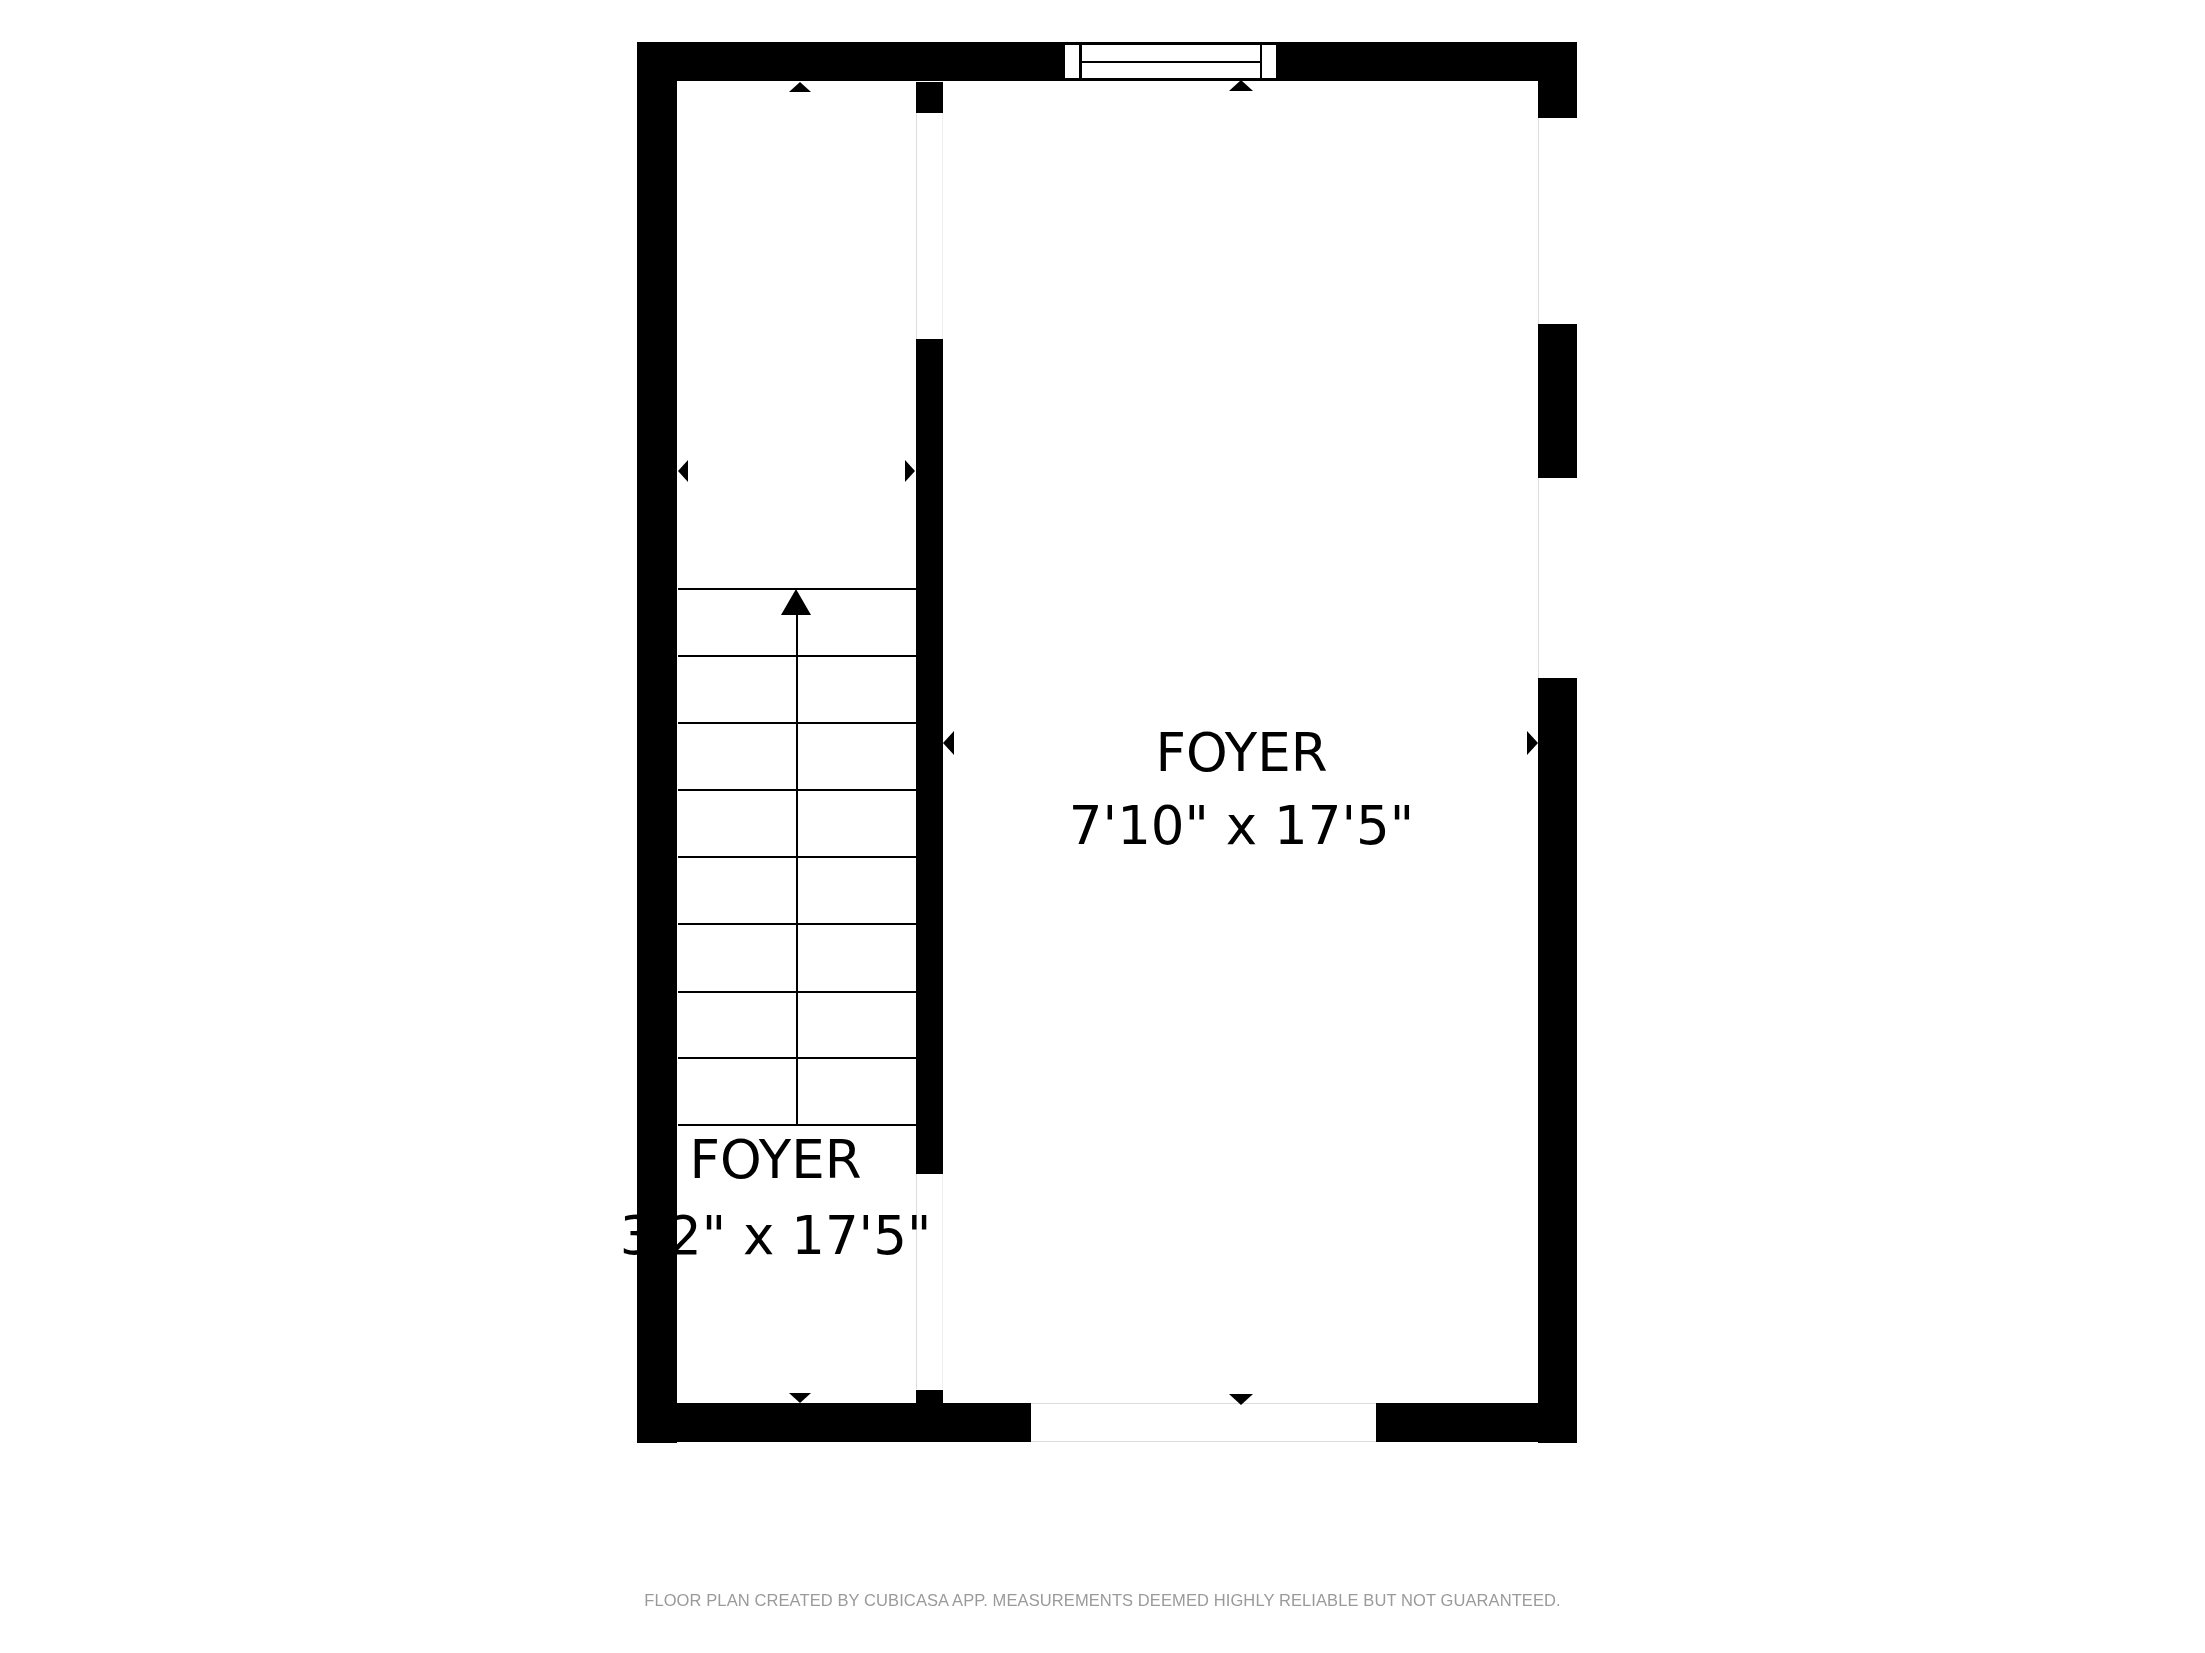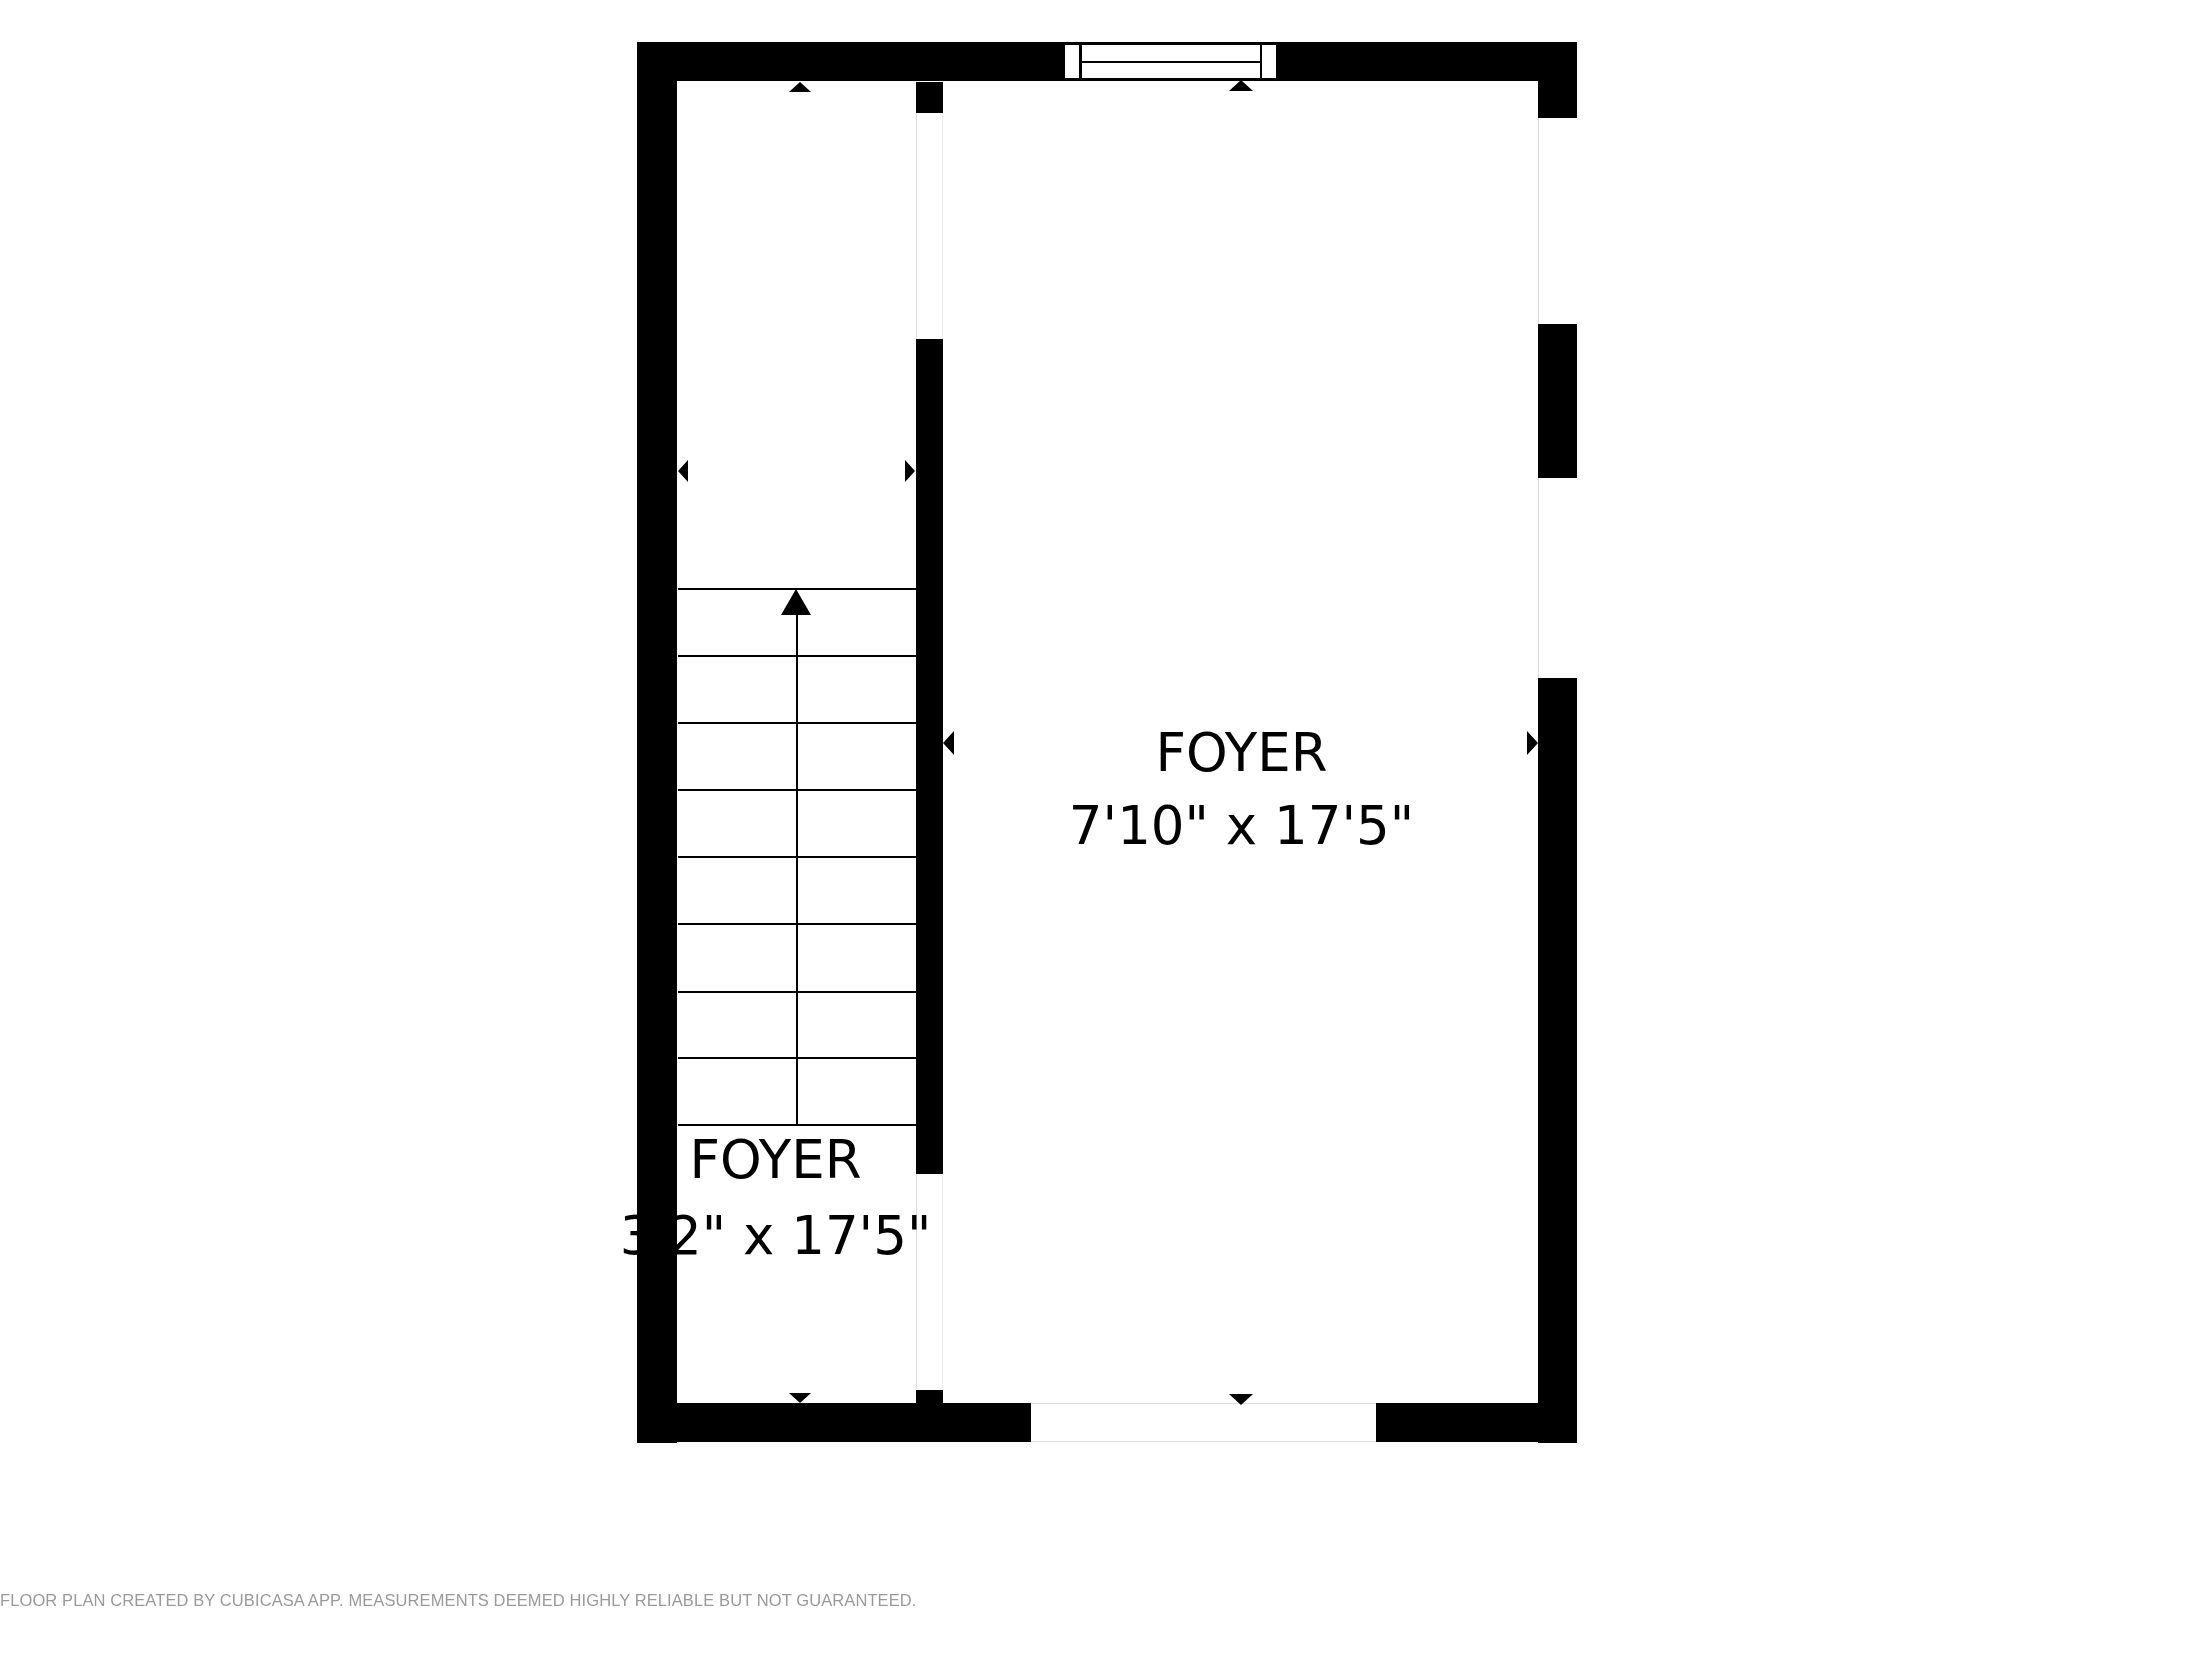--- a/index.html
+++ b/index.html
@@ -2,21 +2,21 @@
 <html style="font-size:11.5px"><head>
 <meta charset="utf-8">
 <style>
   html,body{margin:0;padding:0;background:#fff;}
   body{width:2205px;height:1654px;position:relative;overflow:hidden;font-family:"DejaVu Sans","Liberation Sans",sans-serif;}
   .abs{position:absolute;}
   .blk{position:absolute;background:#000;}
   .wht{position:absolute;background:#fff;}
   .lbl{position:absolute;color:#000;text-align:center;white-space:nowrap;font-size:53px;line-height:1;}
   .tri{position:absolute;width:0;height:0;}
-  .footer{position:absolute;left:0;width:2205px;top:1591px;text-align:left;color:#9a9a9a;font-size:16.5px;letter-spacing:0.1px;font-family:"Liberation Sans",sans-serif;}
+  .footer{position:absolute;left:0;width:2205px;top:1591px;text-align:center;color:#9a9a9a;font-size:16.5px;letter-spacing:0.1px;font-family:"Liberation Sans",sans-serif;}
 </style>
 </head>
 <body>
 
 <div class="abs" style="left:0;top:0;width:2205px;height:1654px;">
 
   <div class="blk" style="left:637px;top:42px;width:940px;height:39px;"></div>
   <div class="blk" style="left:637px;top:42px;width:40px;height:1401px;"></div>
   <div class="blk" style="left:637px;top:1403px;width:940px;height:39px;"></div>
   <div class="blk" style="left:1538px;top:42px;width:39px;height:1401px;"></div>

